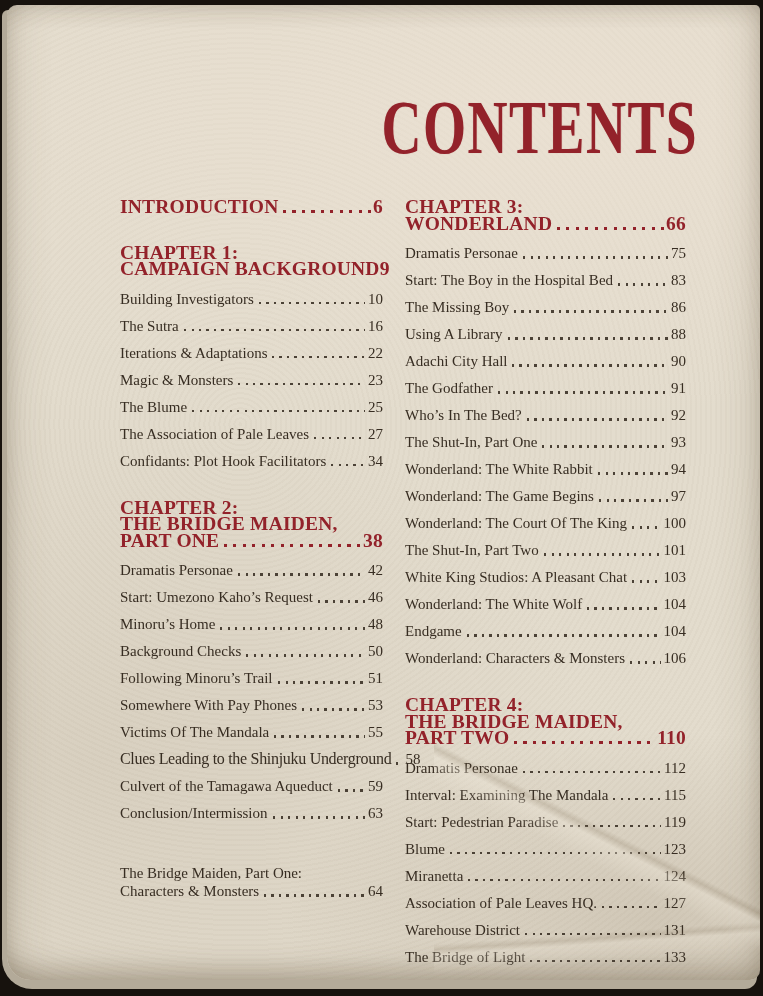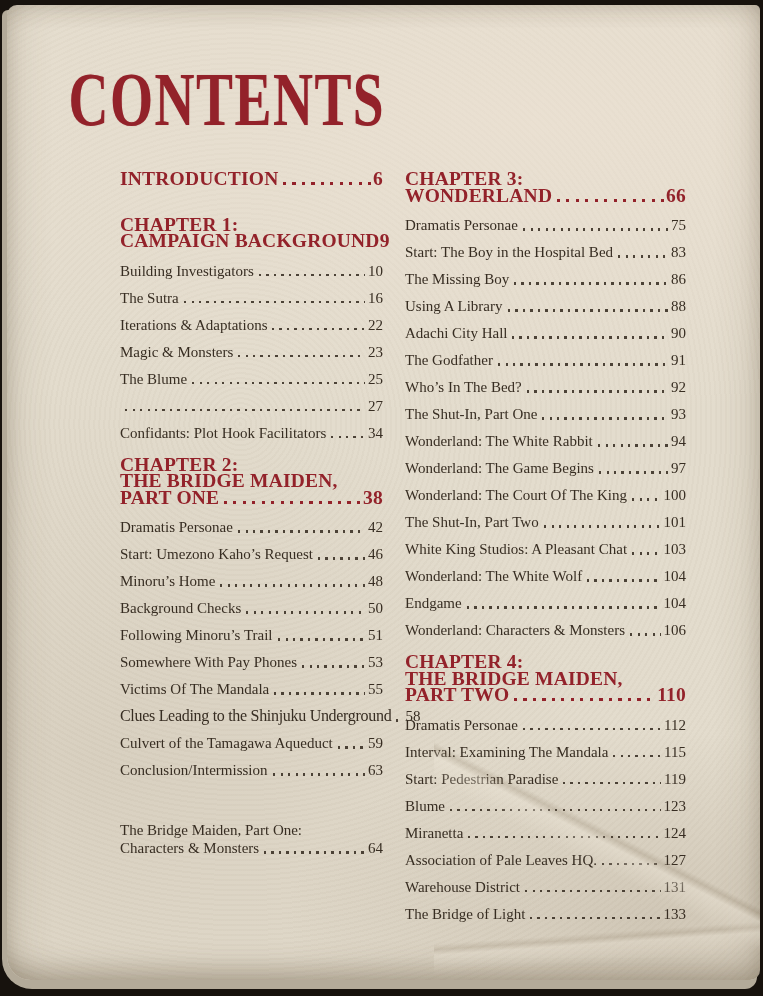--- a/index.html
+++ b/index.html
@@ -34,21 +34,21 @@
       inset 22px 0 48px -28px rgba(92,78,56,.30);
     overflow:hidden;
   }
   .crease-br{
     position:absolute;right:-4px;bottom:-4px;width:330px;height:250px;
     background:
       linear-gradient(207deg, transparent 42%, rgba(108,90,64,.17) 43.5%, rgba(238,231,217,.40) 45.5%, transparent 52%),
       linear-gradient(176deg, transparent 77%, rgba(108,90,64,.15) 79%, rgba(238,231,217,.30) 81%, transparent 88%);
     pointer-events:none;
   }
-  .title-wrap{ text-align:left; padding-top:54px; }
+  .title-wrap{ text-align:right; padding-top:82px; }
   .title{
     display:inline-block;
     font-size:77px; line-height:80px; font-weight:bold;
     color:var(--accent);
     letter-spacing:2px;
     transform:scaleX(.72);
     transform-origin:center;
     text-shadow:0 0 1px rgba(147,34,42,.4);
   }
   .columns{
@@ -61,21 +61,21 @@
   }
   
   .toc-heading{
     color:var(--accent);
     font-weight:bold;
     font-size:19.5px;
     line-height:16.5px;
     letter-spacing:.2px;
     margin:0 0 12px;
   }
-  .entry + .toc-heading{ margin-top:15px;text-align:right; }
+  .entry + .toc-heading{ margin-top:30px;text-align:right; }
   .toc-heading + .toc-heading{ margin-top:29px;text-align:right; }
   .hline{ display:flex; align-items:baseline; }
   .htext{ white-space:nowrap; }
   .hgap{ display:inline-block; width:10px; }
   .hdots{
     flex:1; min-width:8px; height:3px; align-self:flex-end;
     margin:0 2px 2.5px 5px;
     background-image:repeating-linear-gradient(90deg, var(--accent) 0 3px, transparent 3px 9.5px);
   }
   
@@ -155,20 +155,21 @@
         </div>
         <div class="entry">
           <div class="entry-last">
             <span class="label">The Blume</span>
             <span class="dots"></span>
             <span class="page-num">25</span>
           </div>
         </div>
         <div class="entry">
           <div class="entry-last">
+            <span class="label">The Association of Pale Leaves</span>
             <span class="dots"></span>
             <span class="page-num">27</span>
           </div>
         </div>
         <div class="entry">
           <div class="entry-last">
             <span class="label">Confidants: Plot Hook Facilitators</span>
             <span class="dots"></span>
             <span class="page-num">34</span>
           </div>

